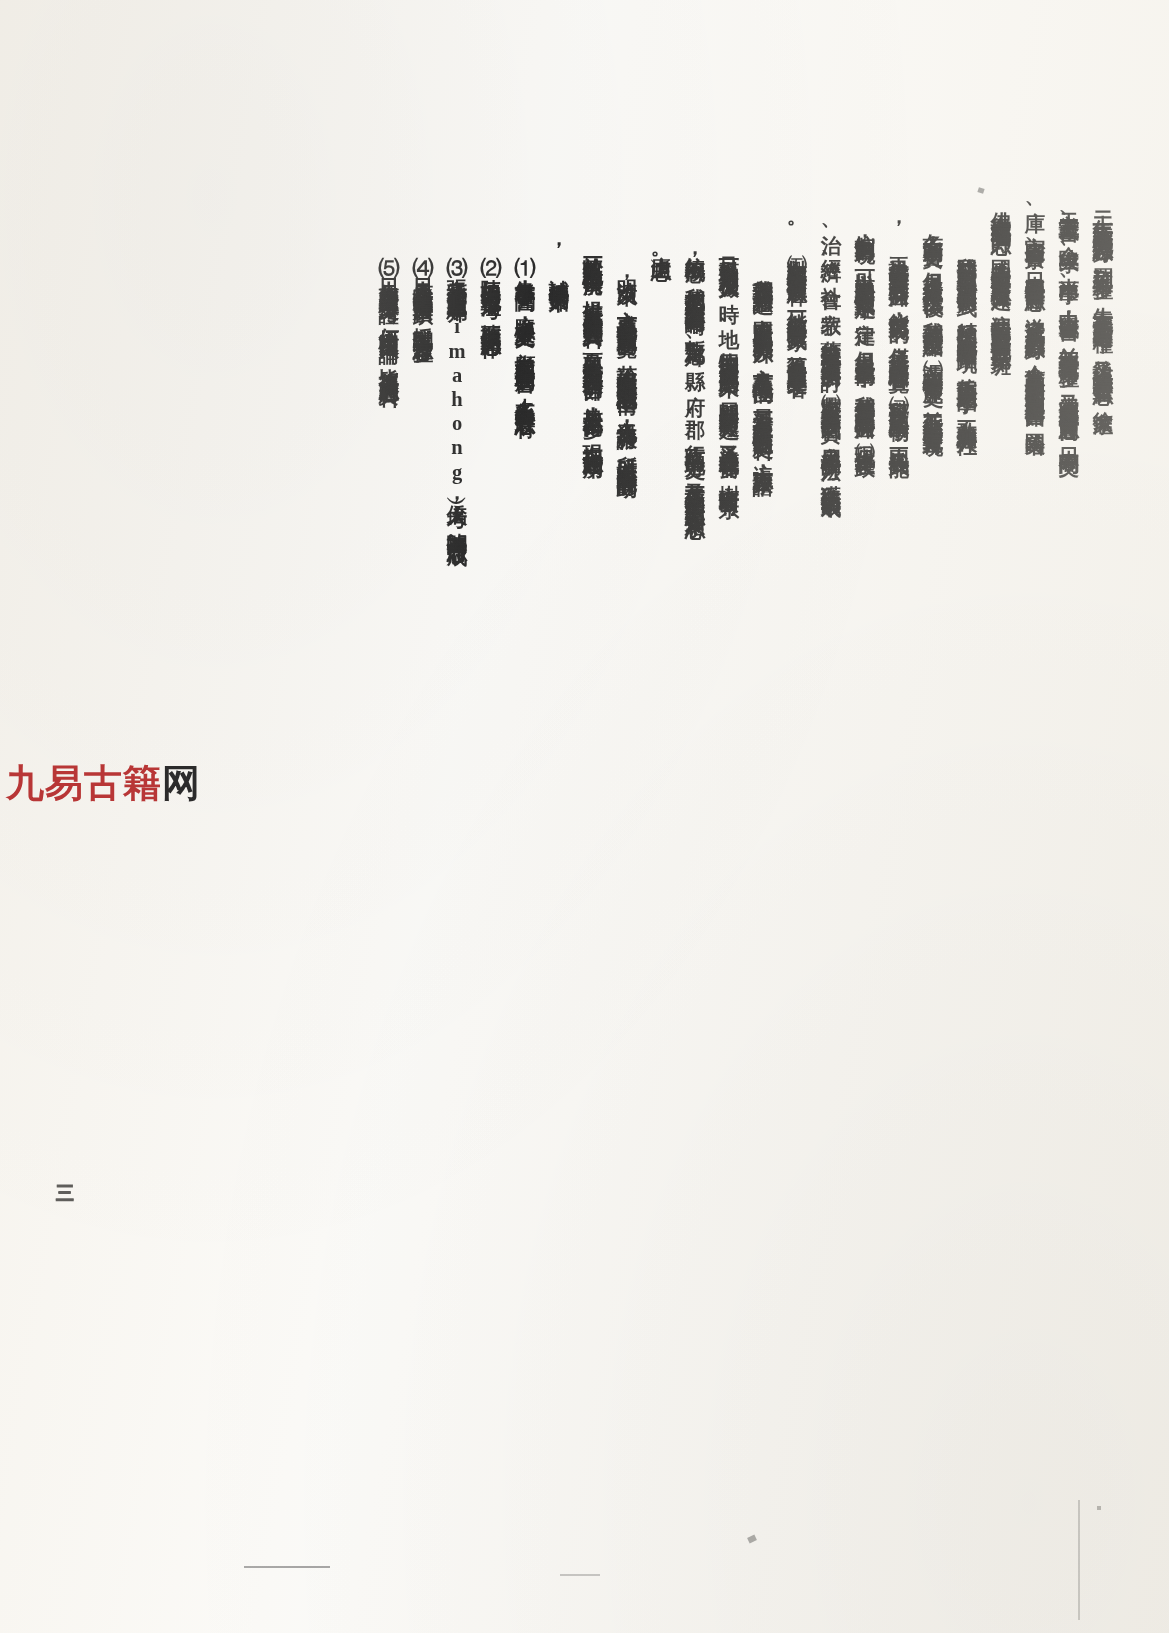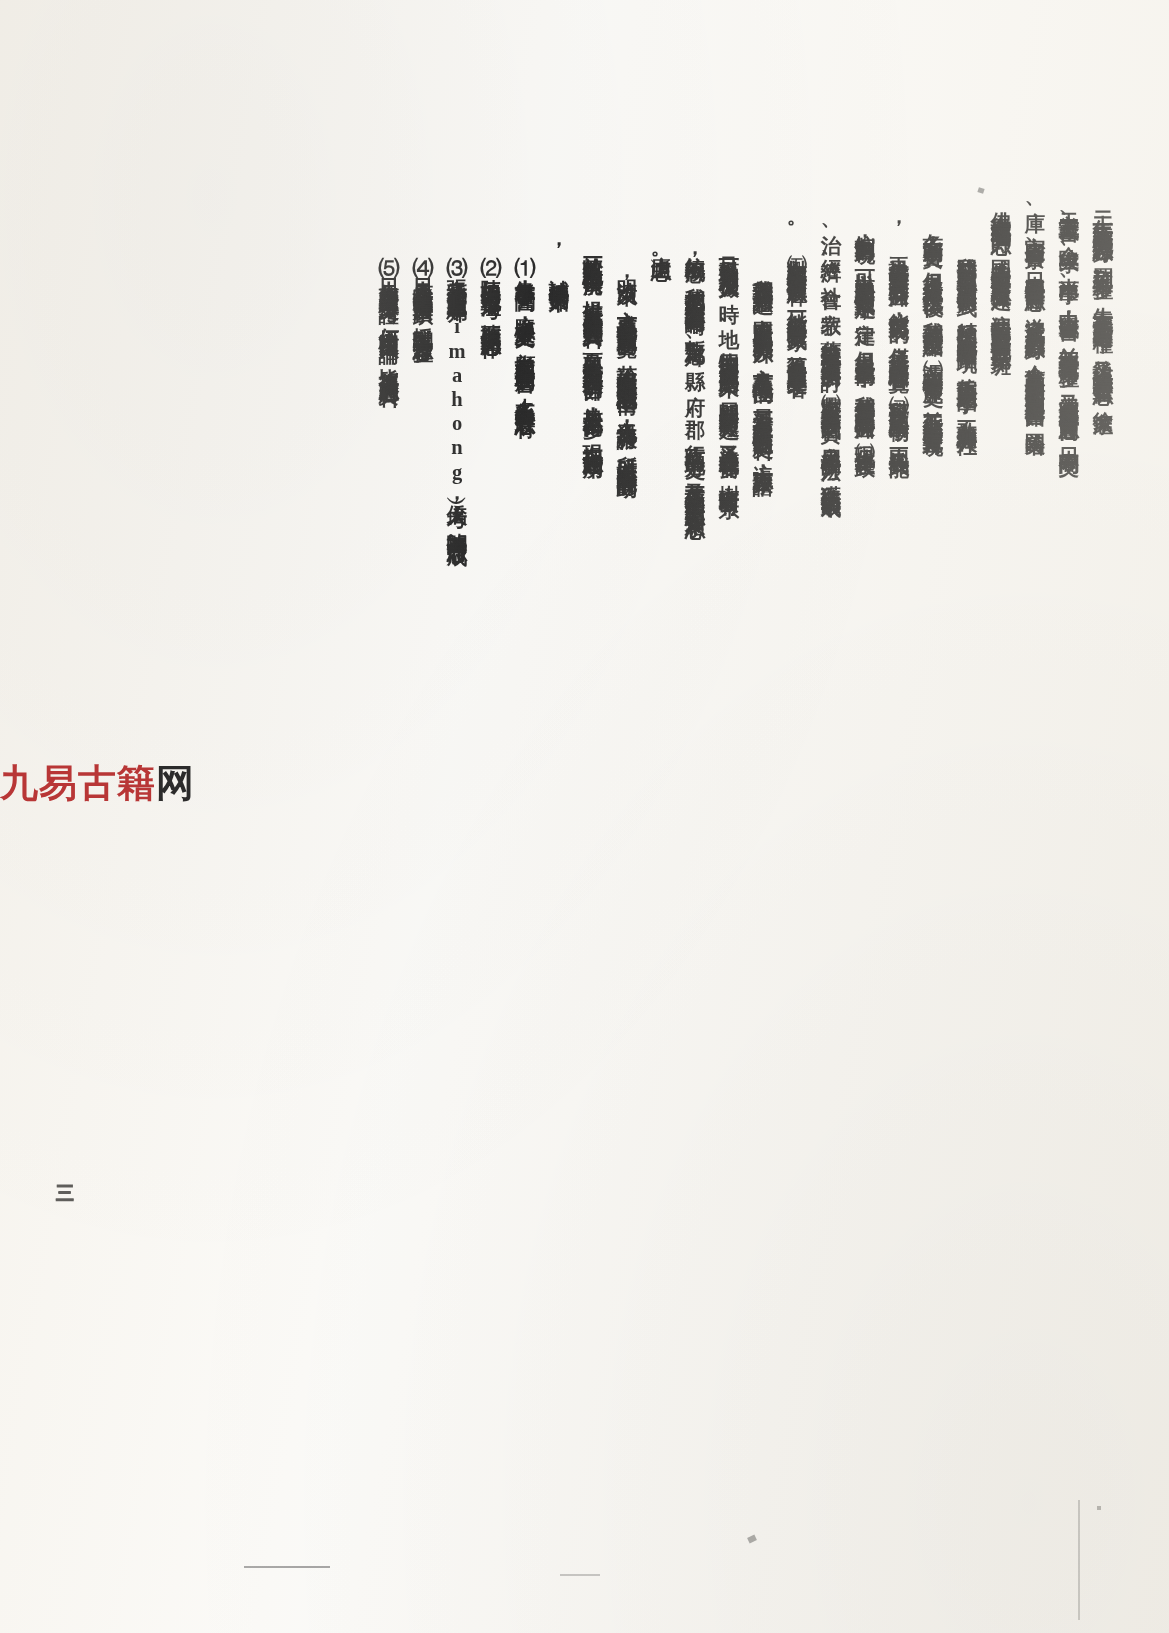--- a/index.html
+++ b/index.html
@@ -63,21 +63,21 @@
     writing-mode: vertical-rl;
     text-orientation: upright;
     font-size: 19px;
     letter-spacing: 1px;
     color: #141414;
     font-weight: 600;
   }
   
   .watermark {
     position: absolute;
-    left: 0px;
+    left: 6px;
     top: 752px;
     width: 250px;
     height: 62px;
     z-index: 6;
     display: flex;
     align-items: center;
     font-family: "Liberation Sans", sans-serif;
     font-weight: bold;
     font-size: 38px;
     letter-spacing: 1px;

